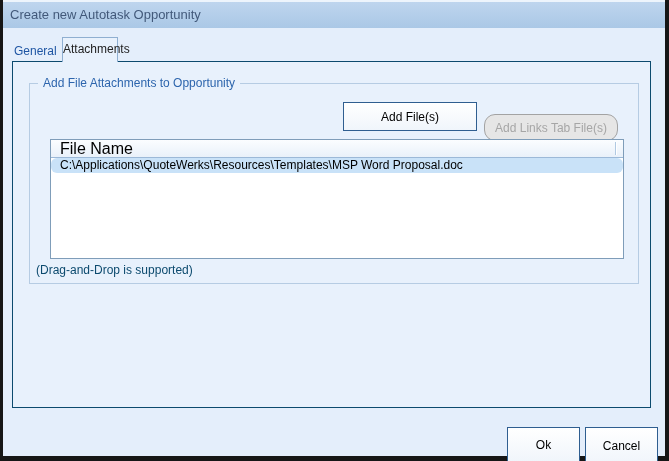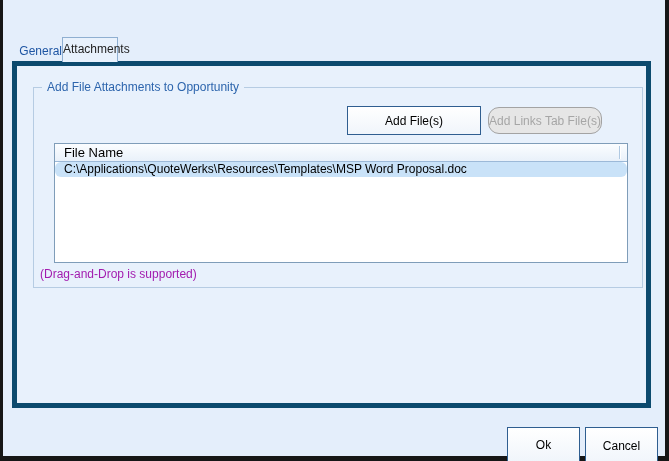--- a/index.html
+++ b/index.html
@@ -18,34 +18,34 @@
     border-top:2px solid #edf4fc;
     background:linear-gradient(#bed5ee,#aac8e6);
     color:#42597a; font-size:13px; line-height:25px; padding-left:7px;
   }
 
   .body {
     position:absolute; left:3px; top:28px; width:662px; height:428px;
     background:#e4eefb;
   }
 
-  .tab { position:absolute; text-align:right; font-size:12px; white-space:nowrap; }
+  .tab { position:absolute; text-align:left; font-size:12px; white-space:nowrap; }
   .tab-general {
     left:11px; top:14px; width:48px; height:19px;
     color:#1e55a3; line-height:19px;
   }
   .tab-attachments {
     left:59px; top:9px; width:56px; height:25px;
     background:#e8f1fc; border:1px solid #8fafd1; border-bottom:none;
     color:#222222; line-height:23px; z-index:3;
   }
 
   .tabpage {
     position:absolute; left:9px; top:33px; width:639px; height:347px;
-    background:#e8f1fc; border:5px solid #0c4a6e; z-index:1;
+    background:#e8f1fc; border:1px solid #0c4a6e; z-index:1;
   }
 
   .groupbox {
     position:absolute; left:16px; top:21px; width:610px; height:201px;
     border:1px solid #b6cce3;
   }
   .groupbox-label {
     position:absolute; top:-8px; left:8px; padding:0 5px;
     background:#e8f1fc; color:#2d65ad; font-size:12px; line-height:14px;
     white-space:nowrap;
@@ -55,58 +55,61 @@
     position:absolute; border:1px solid #2f5e90;
     background:linear-gradient(#ffffff,#f0f5fb);
     font-family:"Liberation Sans","DejaVu Sans",sans-serif;
     font-size:12px; color:#000000; padding:0; cursor:default;
   }
   .btn:disabled {
     background:#e6e6e6; border-color:#a3a3a3; color:#a6a6a6;
   }
   .btn-remove   { left:21px;  top:21px; width:84px;  height:26px; }
   .btn-addfiles { left:313px; top:18px; width:134px; height:29px; }
-  .btn-addlinks { left:454px; top:19px; width:114px; height:27px;border-radius:11px; }
+  .btn-addlinks { left:454px; top:30px; width:134px; height:27px;border-radius:11px; }
 
   .listview {
     position:absolute; left:20px; top:55px; width:574px; height:120px;
     background:#ffffff; border:1px solid #7f9db9; overflow:hidden;
   }
   .list-header {
     position:relative; height:18px;
     background:linear-gradient(#fbfdff,#e9f1fa);
     border-bottom:1px solid #9cb9d8;
-    font-size:13px; line-height:17px; padding-left:9px; color:#000000;
+    font-size:16px; line-height:17px; padding-left:9px; color:#000000;
   }
   .col-divider {
     position:absolute; right:7px; top:2px; bottom:2px; width:1px;
     background:#b0c9e2; box-shadow:1px 0 0 #ffffff;
   }
   .list-row {
     height:15px; line-height:15px; font-size:12px; color:#000000;
     padding-left:9px; white-space:nowrap; overflow:hidden;border-radius:6px;
   }
   .list-row.selected { background:#c9e2f8; }
 
   .note {
     position:absolute; left:6px; top:179px;
-    font-size:12px; color:#a21caf; white-space:nowrap;text-align:center;
+    font-size:12px; color:#0c4a6e; white-space:nowrap;text-align:center;
   }
 
   .btn-ok     { left:504px; top:399px; width:73px; height:36px; }
   .btn-cancel { left:582px; top:399px; width:73px; height:38px; }
 </style>
 </head>
 <body>
 
 <div class="window">
   <div class="edge-left"></div>
   <div class="edge-right"></div>
   <div class="edge-bottom"></div>
 
+  <div class="titlebar">
+    <span>Create new Autotask Opportunity</span>
+  </div>
 
   <div class="body">
 
     <div class="tab tab-general">General</div>
 
     <div class="tab tab-attachments">Attachments</div>
 
     <div class="tabpage">
 
       <div class="groupbox">

